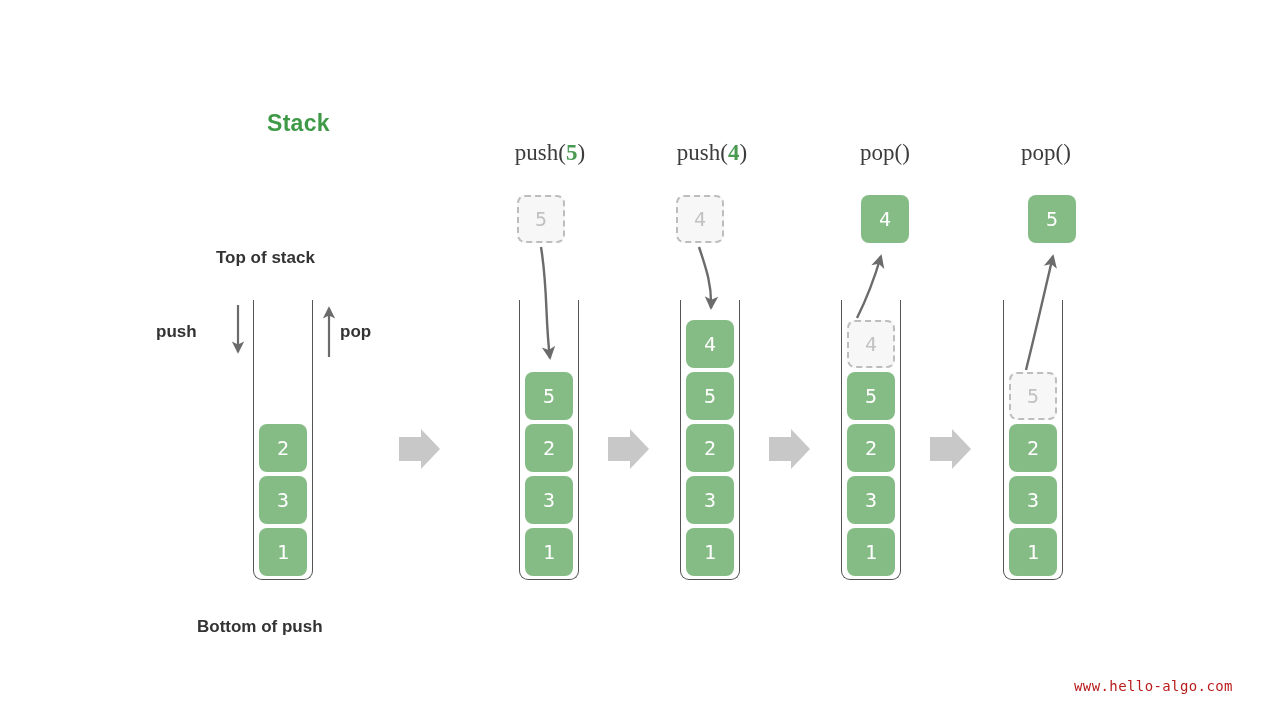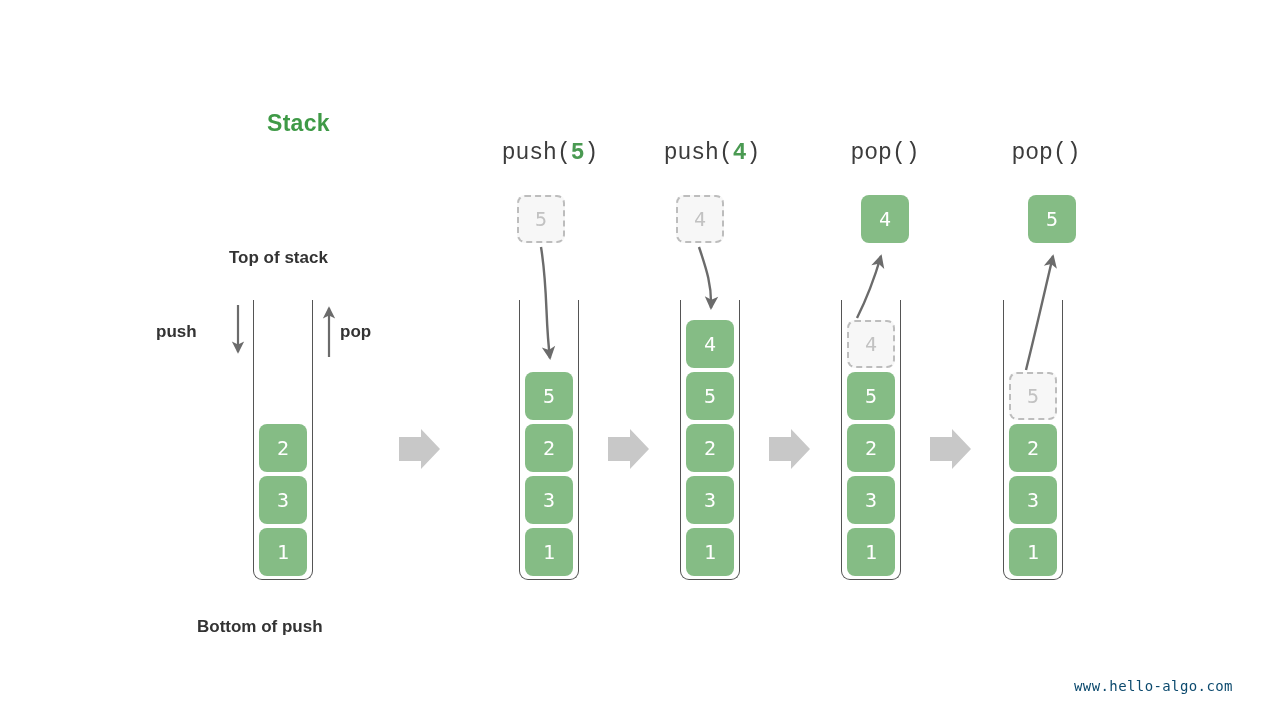--- a/index.html
+++ b/index.html
@@ -36,21 +36,21 @@
   
   .label-bold {
     font-size: 17px;
     font-weight: bold;
     color: #333333;
     white-space: nowrap;
   }
 
   
   .op-header {
-    font-family: Liberation Mono, monospace;
+    font-family: Liberation Serif, serif;
     font-size: 23px;
     color: #3c3c3c;
     white-space: nowrap;
     text-align: center;
   }
   .op-header .arg { color: #4a9a52; font-weight: bold; }
 
   
   .stack-container {
     position: absolute;
@@ -84,41 +84,41 @@
   .elem.ghost {
     background: #f7f7f7;
     color: #c2c2c2;
     border: 2px dashed #bdbdbd;
   }
 
   
   .watermark {
     font-family: "DejaVu Sans Mono", "Liberation Mono", monospace;
     font-size: 14px;
-    color: #0c4a6e;
+    color: #b91c1c;
     white-space: nowrap;
     letter-spacing: 0.4px;
   }
 
   svg.overlay {
     position: absolute;
     left: 0; top: 0;
     width: 1280px;
     height: 720px;
     pointer-events: none;
   }
 </style>
 </head>
 <body>
 
 <div id="canvas">
 
   <div class="abs title" style="left:252px; top:110px;margin-left:15px;">Stack</div>
 
-  <div class="abs label-bold" style="left:216px; top:248px;margin-left:13px;">Top of stack</div>
+  <div class="abs label-bold" style="left:216px; top:248px;">Top of stack</div>
 
   <div class="abs label-bold" style="left:197px; top:617px;">Bottom of push</div>
 
   <div class="abs label-bold" style="left:156px; top:322px;">push</div>
 
   <div class="abs label-bold" style="left:340px; top:322px;text-align:center;">pop</div>
 
   <div class="abs op-header" style="left:470px; top:140px; width:160px;">
     <span>push(</span><span class="arg">5</span><span>)</span>
   </div>

